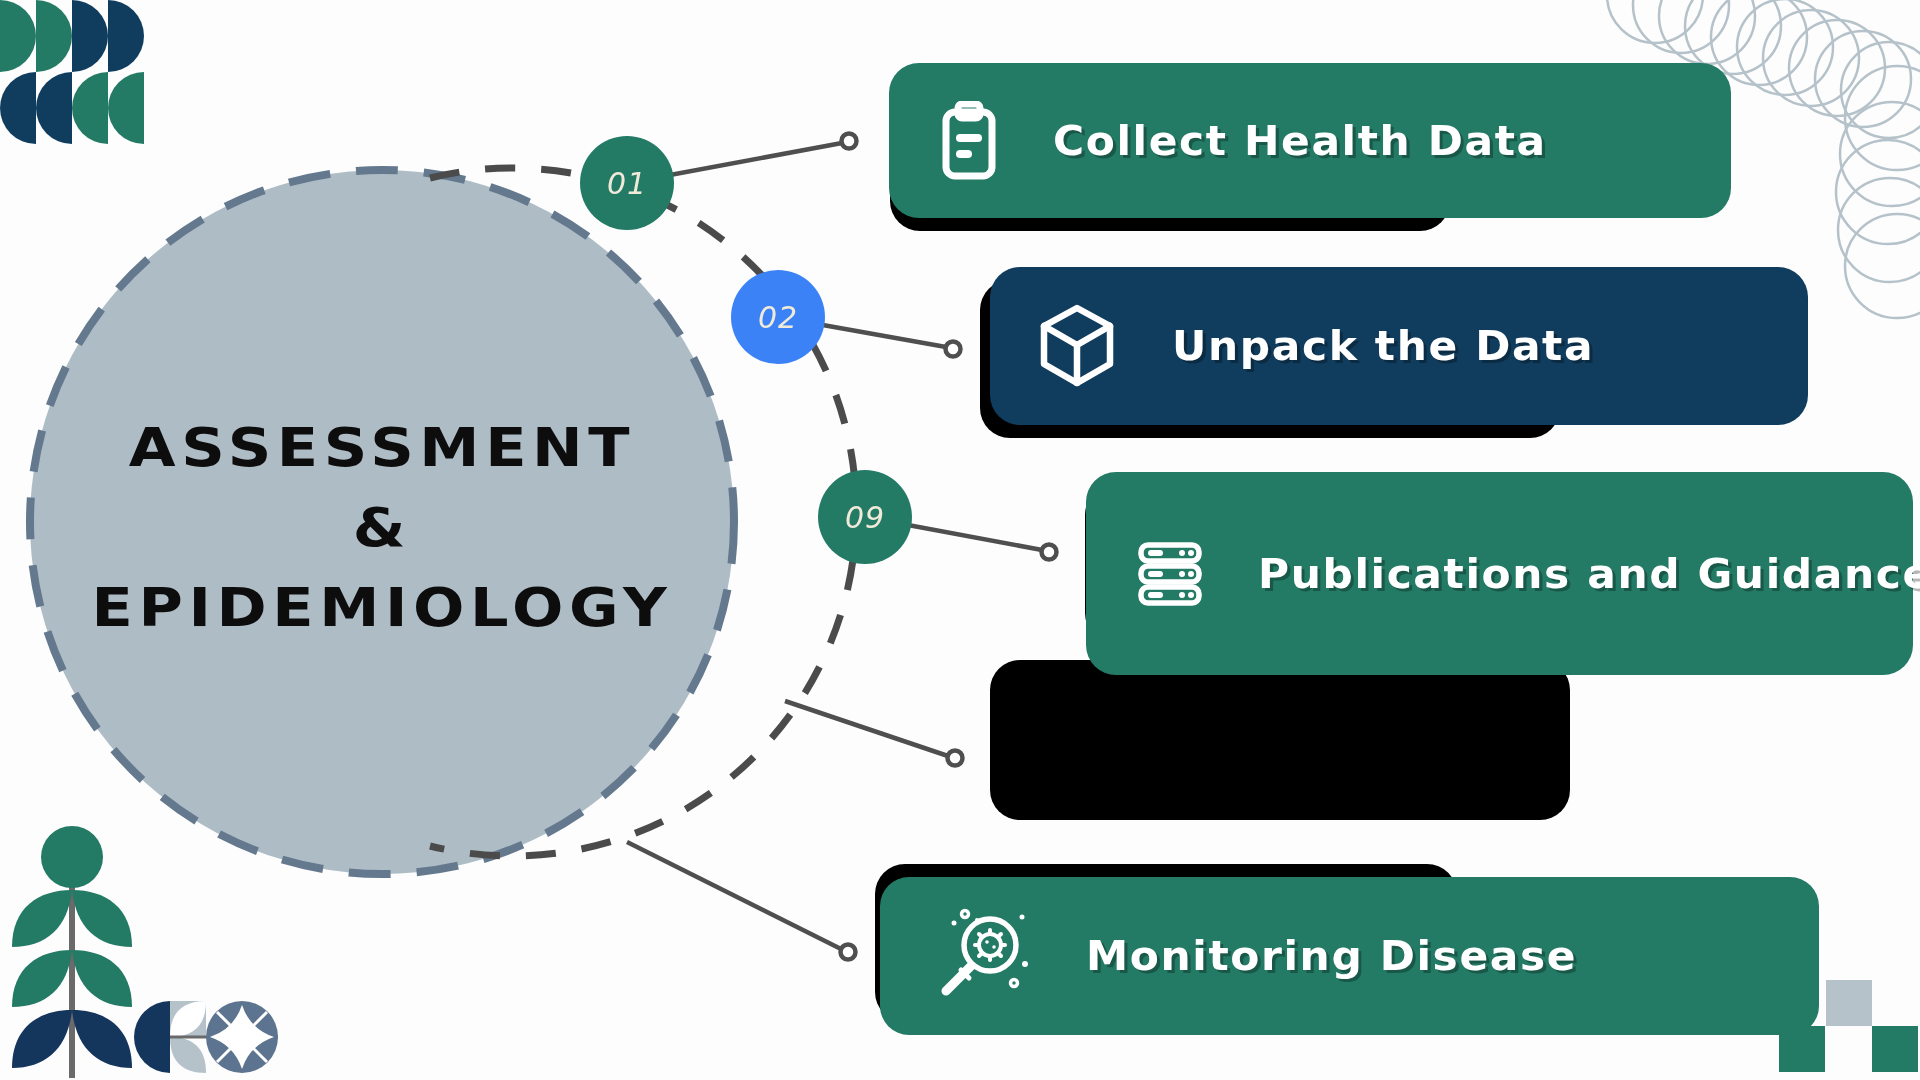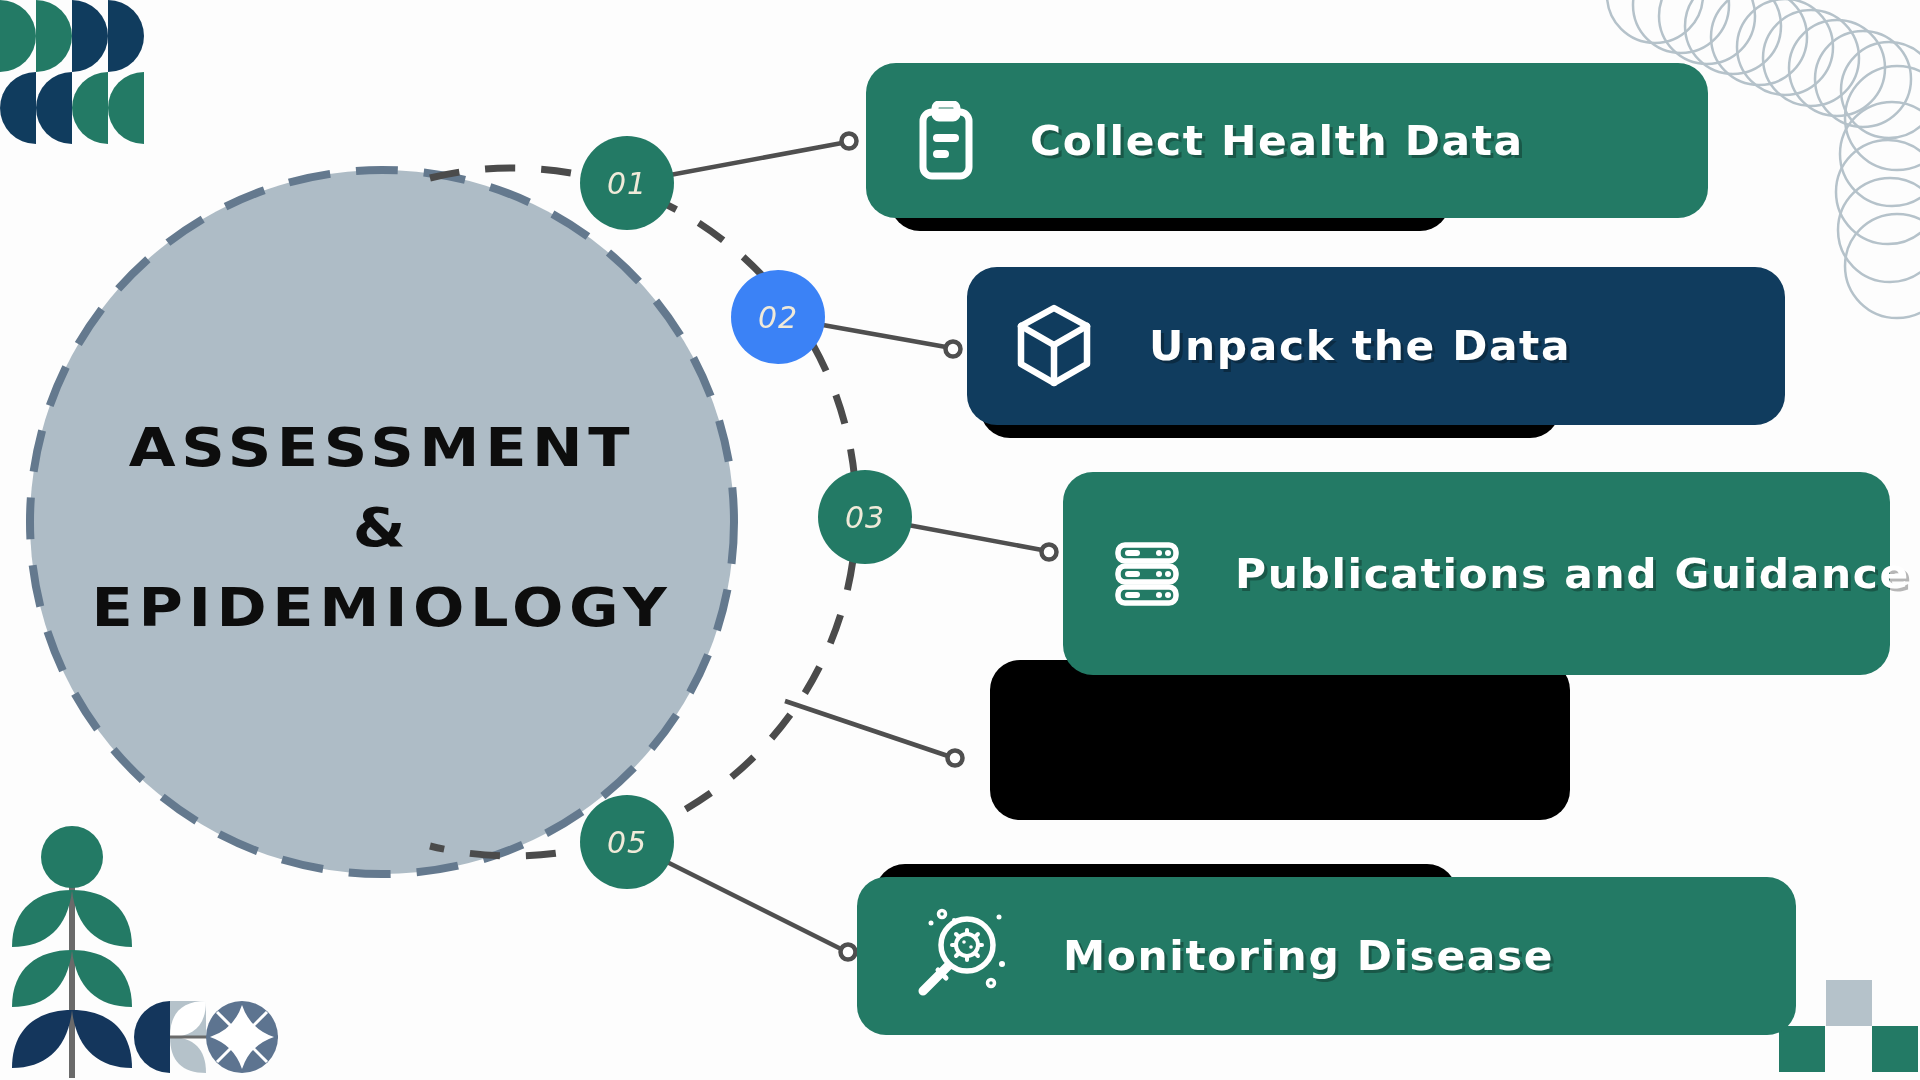--- a/index.html
+++ b/index.html
@@ -1,21 +1,21 @@
 <!DOCTYPE html>
 <html><head>
 <meta charset="utf-8">
 <style>
   html,body{margin:0;padding:0;background:#ffffff;}
   #canvas{position:relative;width:1920px;height:1080px;overflow:hidden;
           font-family:"DejaVu Sans","Liberation Sans",sans-serif;background:#fdfdfd;}
   #bg{position:absolute;left:0;top:0;z-index:1;}
   .shadow{position:absolute;background:#000;border-radius:30px;z-index:2;}
   .btn{position:absolute;display:flex;align-items:center;border-radius:30px;z-index:3;
-       padding-left:52px;box-sizing:border-box;}
+       padding-left:52px;box-sizing:border-box;margin-left:23px;}
   .btn.green{background:#237a65;}
   .btn.navy{background:#103c5e;padding-left:48px;}
   .btn .icon{flex:0 0 auto;margin-right:56px;display:flex;align-items:center;justify-content:center;}
   .btn-label{color:#ffffff;font-weight:700;font-size:40px;letter-spacing:1.5px;white-space:nowrap;
              transform:scaleX(1.06);transform-origin:left center;
              text-shadow:3px 3px 0 rgba(0,0,0,0.28);}
   .numcircle{position:absolute;width:94px;height:94px;border-radius:50%;z-index:4;
              display:flex;align-items:center;justify-content:center;
              transform:translate(-50%,-50%);}
   .numcircle.green{background:#237a65;}
@@ -195,19 +195,16 @@
     <span class="btn-label">Monitoring Disease</span>
   </div>
 
   <div class="numcircle green" style="left:627px;top:183px">
     <span>01</span>
   </div>
   <div class="numcircle navy" style="left:778px;top:317px">
     <span>02</span>
   </div>
   <div class="numcircle green" style="left:865px;top:517px">
-    <span>03</span>
-  </div>
-  <div class="numcircle green" style="left:627px;top:842px">
-    <span>05</span>
+    <span>09</span>
   </div>
 
 </div>
 
 </body></html>

